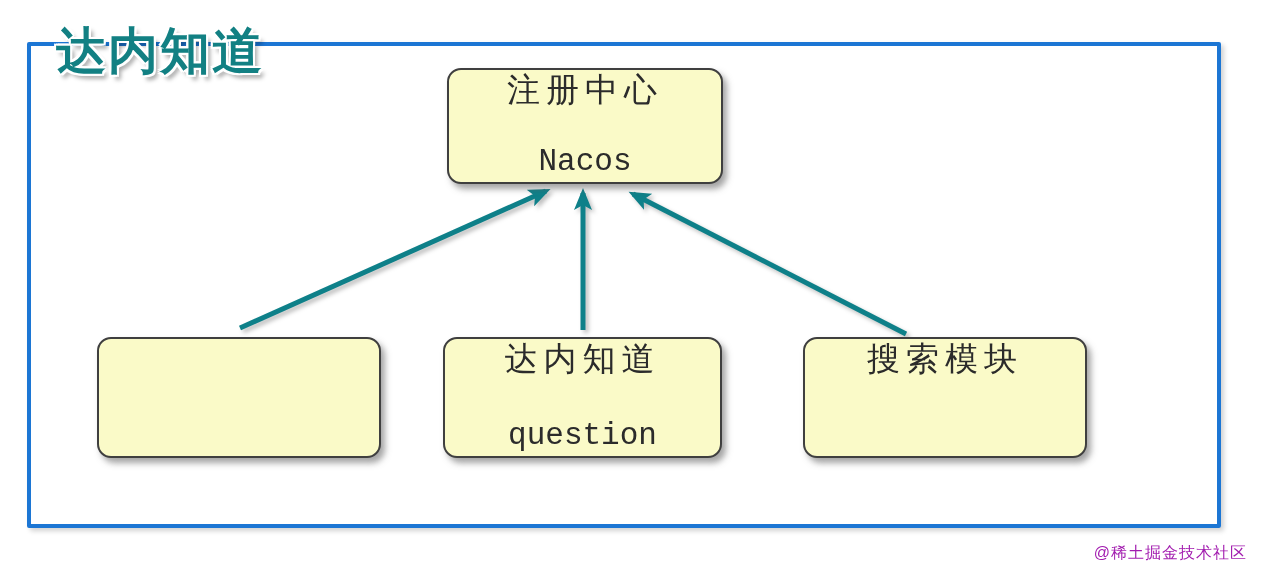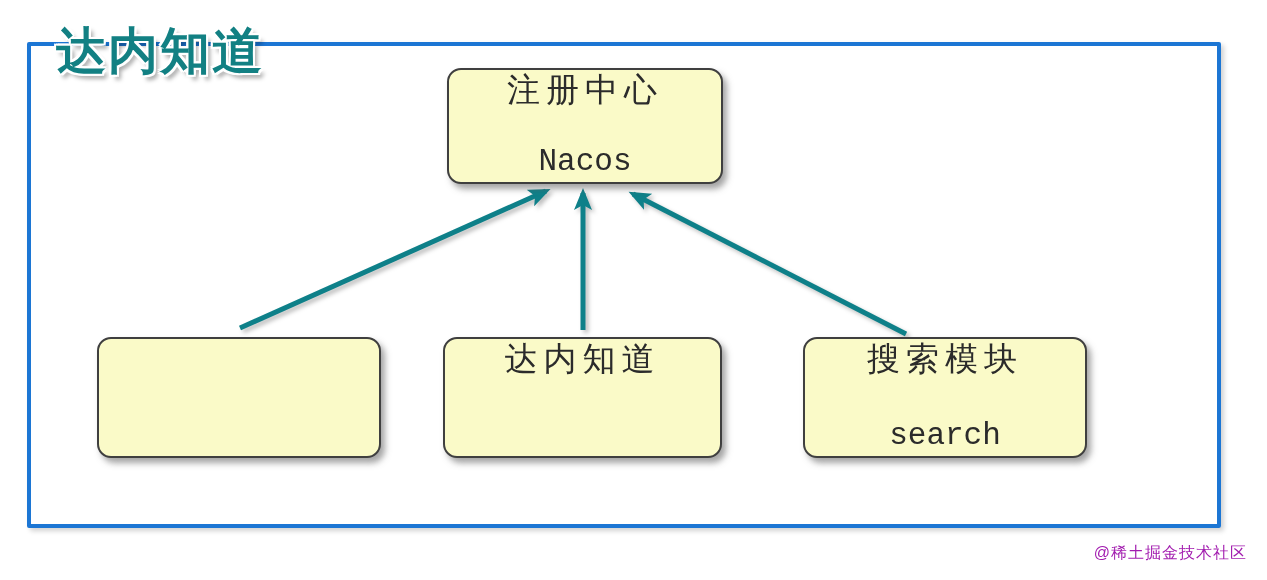--- a/index.html
+++ b/index.html
@@ -121,22 +121,22 @@
   <div class="node node-nacos">
     <div class="zh">注册中心</div>
     <div class="en">Nacos</div>
   </div>
 
   <div class="node node-usermanager">
   </div>
 
   <div class="node node-question">
     <div class="zh">达内知道</div>
+    <div class="en">question</div>
   </div>
 
   <div class="node node-search">
     <div class="zh">搜索模块</div>
-    <div class="en">search</div>
   </div>
 
   <div class="watermark">@稀土掘金技术社区</div>
 
 </div>
 
 </body></html>

